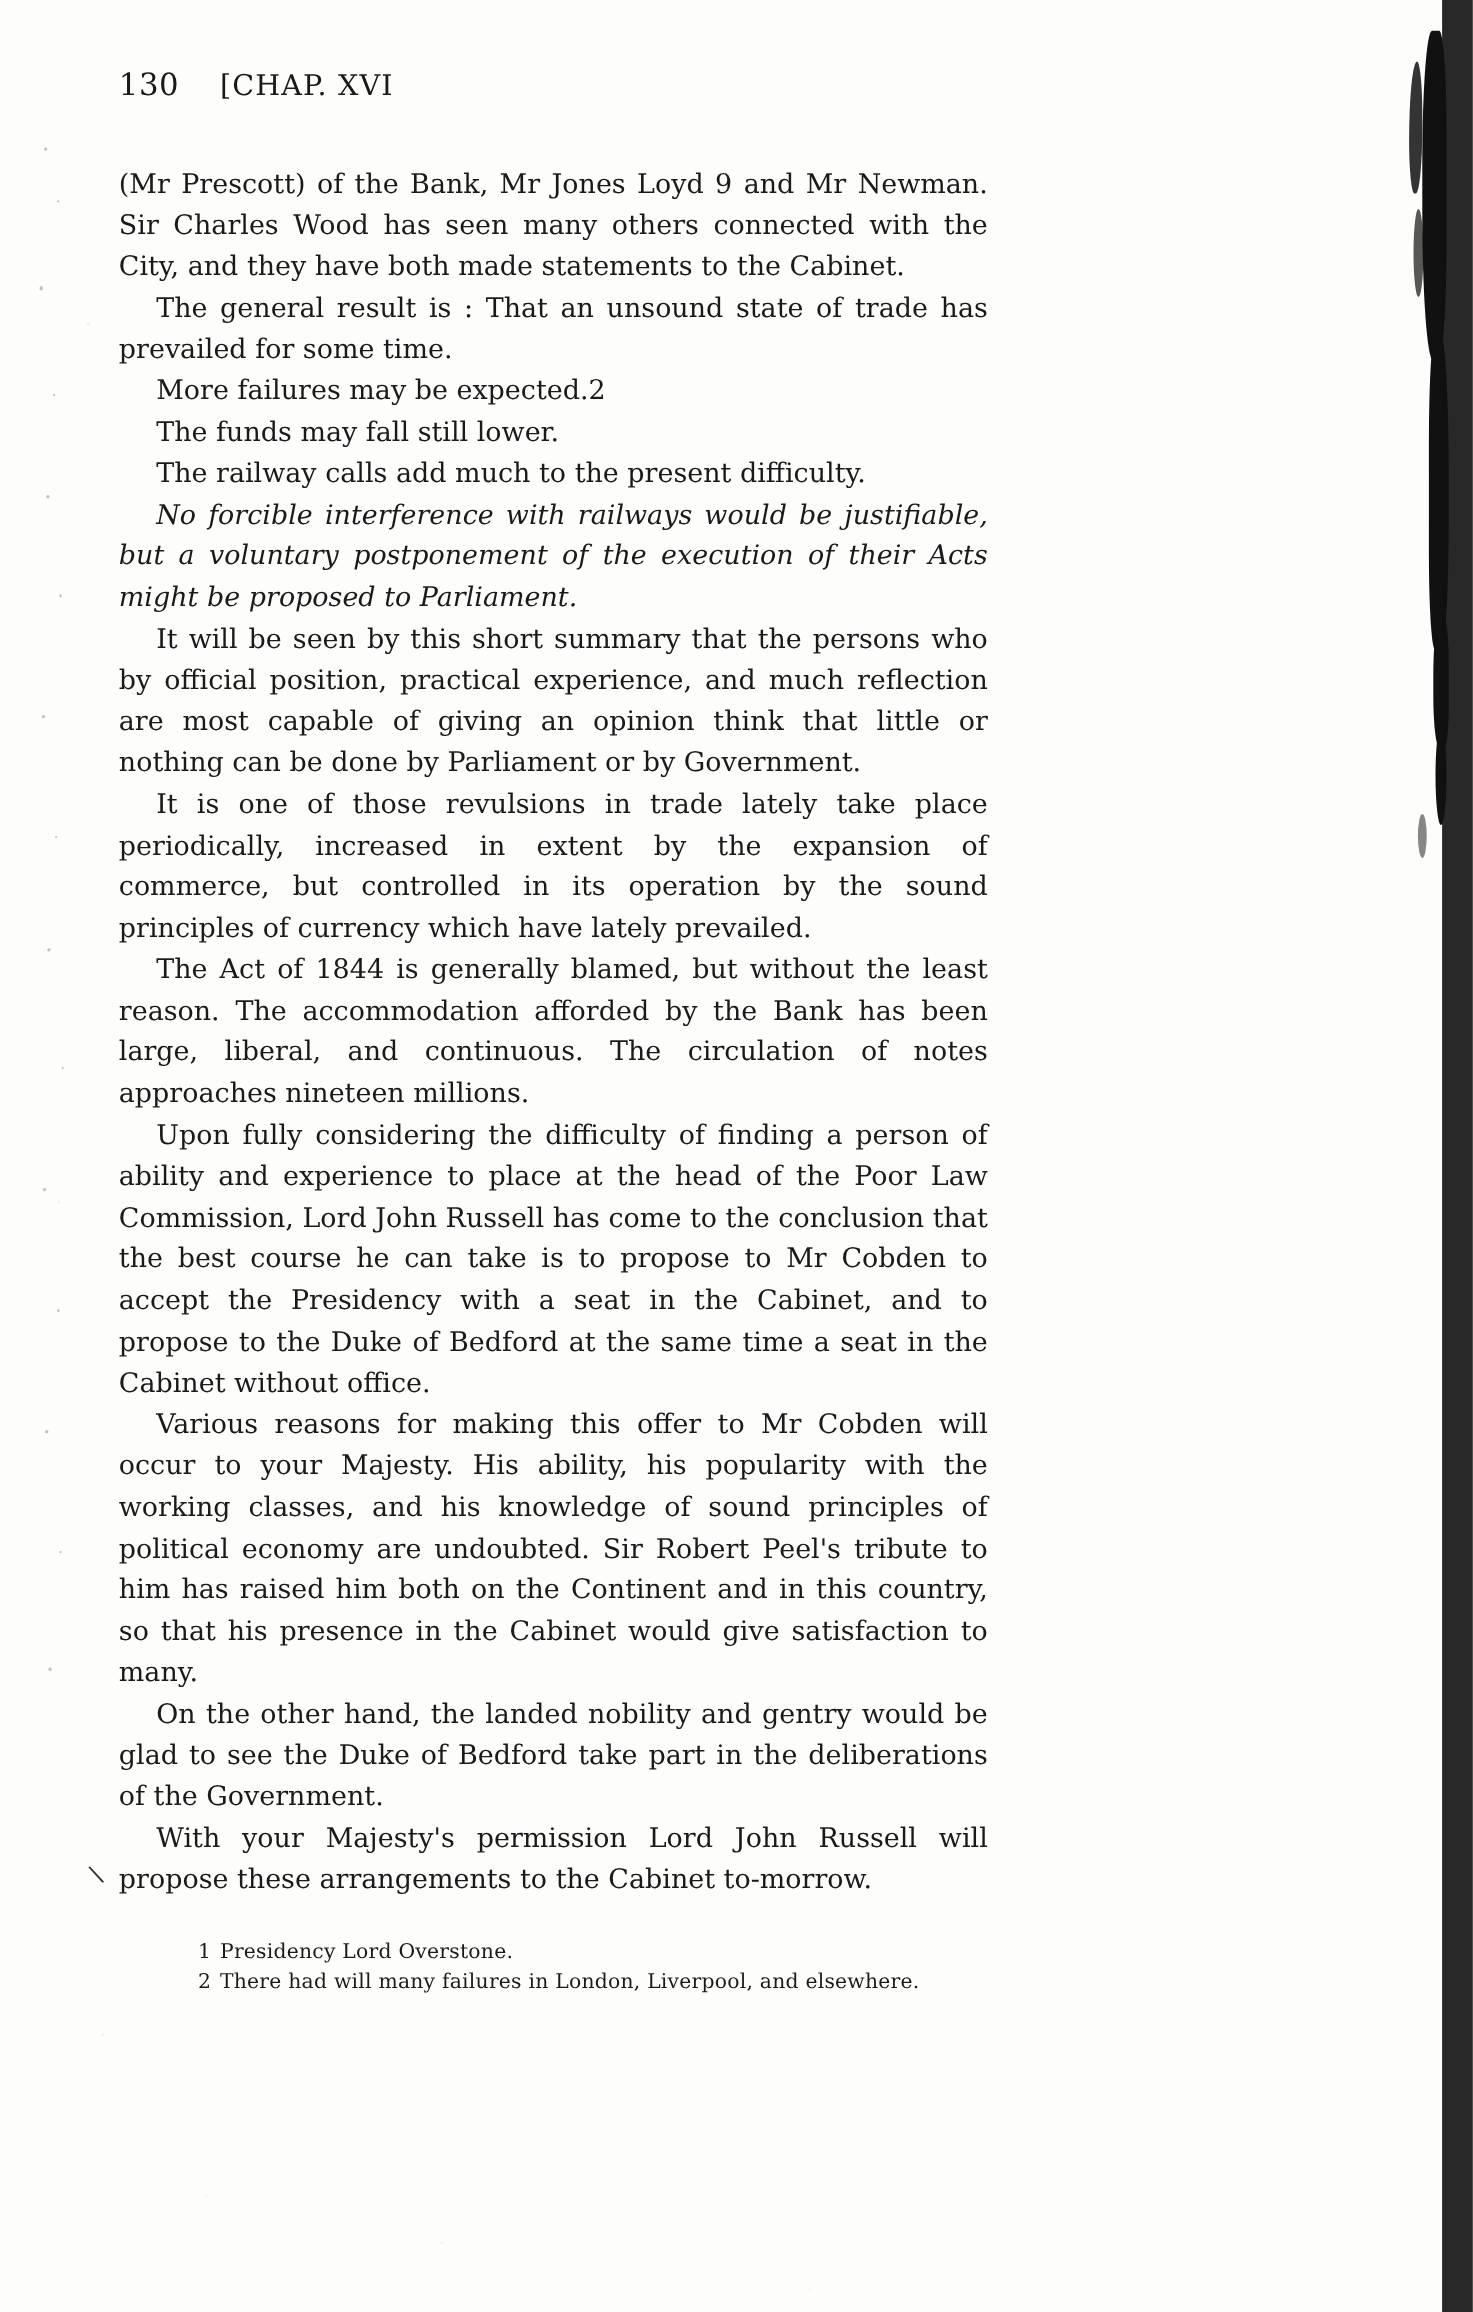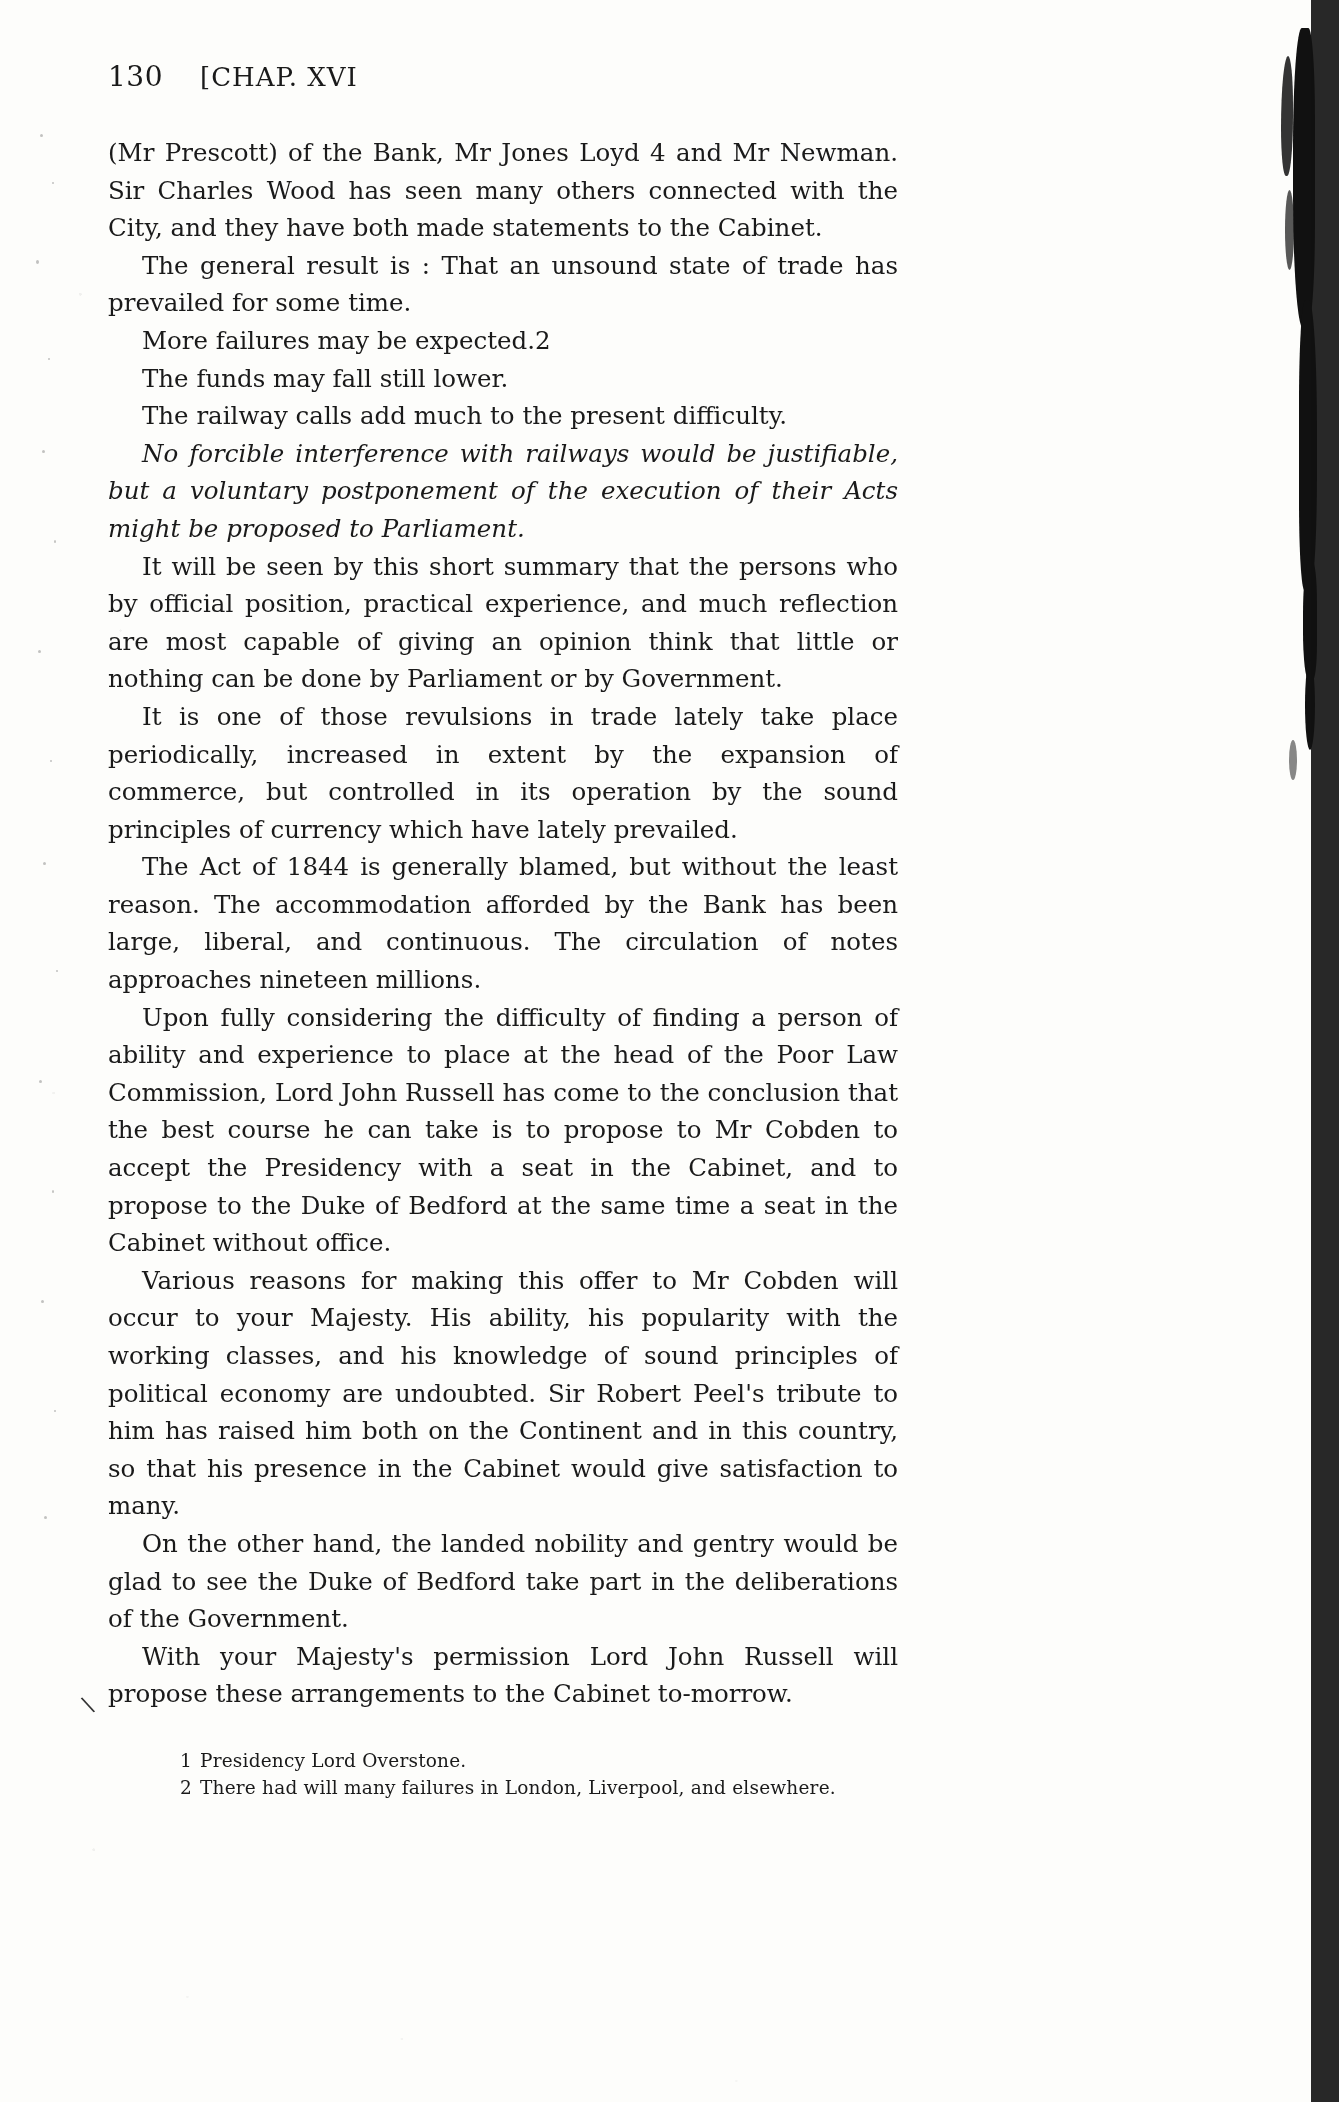--- a/index.html
+++ b/index.html
@@ -60,21 +60,21 @@
     left: 108px;
     top: 60px;
     width: 790px;
   }
 
   .running-head {
     display: flex;
     align-items: baseline;
     font-size: 27px;
     letter-spacing: 0.5px;
-    margin-bottom: 40px;
+    margin-bottom: 54px;
     height: 34px;
   }
   .folio {
     font-size: 28px;
     font-family: "DejaVu Serif", serif;
     width: 78px;
     flex: none;
   }
   .head-title {
     flex: 1;
@@ -178,21 +178,21 @@
   <div class="tick">\</div>
 
   <div class="content">
 
     <div class="running-head">
       <div class="folio">130</div>
       <div class="head-chap">[CHAP. XVI</div>
     </div>
 
     <div class="body-text">
-      <p class="noindent">(Mr Prescott) of the Bank, Mr Jones Loyd 4 and Mr Newman. Sir Charles Wood has seen many others connected with the City, and they have both made statements to the Cabinet.</p>
+      <p class="noindent">(Mr Prescott) of the Bank, Mr Jones Loyd 9 and Mr Newman. Sir Charles Wood has seen many others connected with the City, and they have both made statements to the Cabinet.</p>
       <p class="indent">The general result is : That an unsound state of trade has prevailed for some time.</p>
       <p class="indent">More failures may be expected.2</p>
       <p class="indent">The funds may fall still lower.</p>
       <p class="indent">The railway calls add much to the present difficulty.</p>
       <p class="indent ital">No forcible interference with railways would be justifiable, but a voluntary postponement of the execution of their Acts might be proposed to Parliament.</p>
       <p class="indent">It will be seen by this short summary that the persons who by official position, practical experience, and much reflection are most capable of giving an opinion think that little or nothing can be done by Parliament or by Government.</p>
       <p class="indent">It is one of those revulsions in trade lately take place periodically, increased in extent by the expansion of commerce, but controlled in its operation by the sound principles of currency which have lately prevailed.</p>
       <p class="indent">The Act of 1844 is generally blamed, but without the least reason.   The accommodation afforded by the Bank has been large, liberal, and continuous.   The circulation of notes approaches nineteen millions.</p>
       <p class="indent">Upon fully considering the difficulty of finding a person of ability and experience to place at the head of the Poor Law Commission, Lord John Russell has come to the conclusion that the best course he can take is to propose to Mr Cobden to accept the Presidency with a seat in the Cabinet, and to propose to the Duke of Bedford at the same time a seat in the Cabinet without office.</p>
       <p class="indent">Various reasons for making this offer to Mr Cobden will occur to your Majesty.   His ability, his popularity with the working classes, and his knowledge of sound principles of political economy are undoubted.   Sir Robert Peel's tribute to him has raised him both on the Continent and in this country, so that his presence in the Cabinet would give satisfaction to many.</p>

